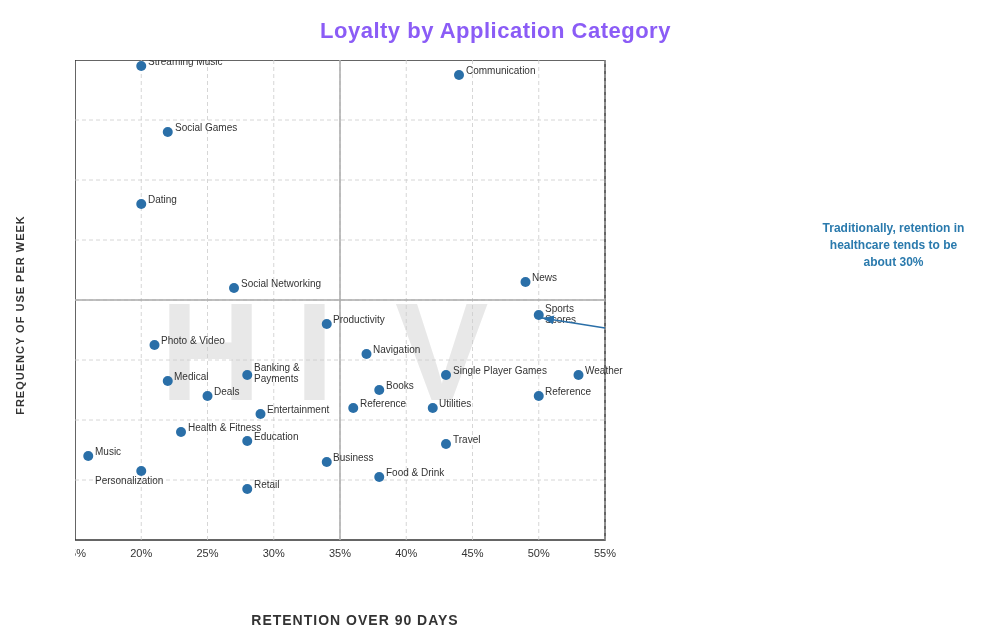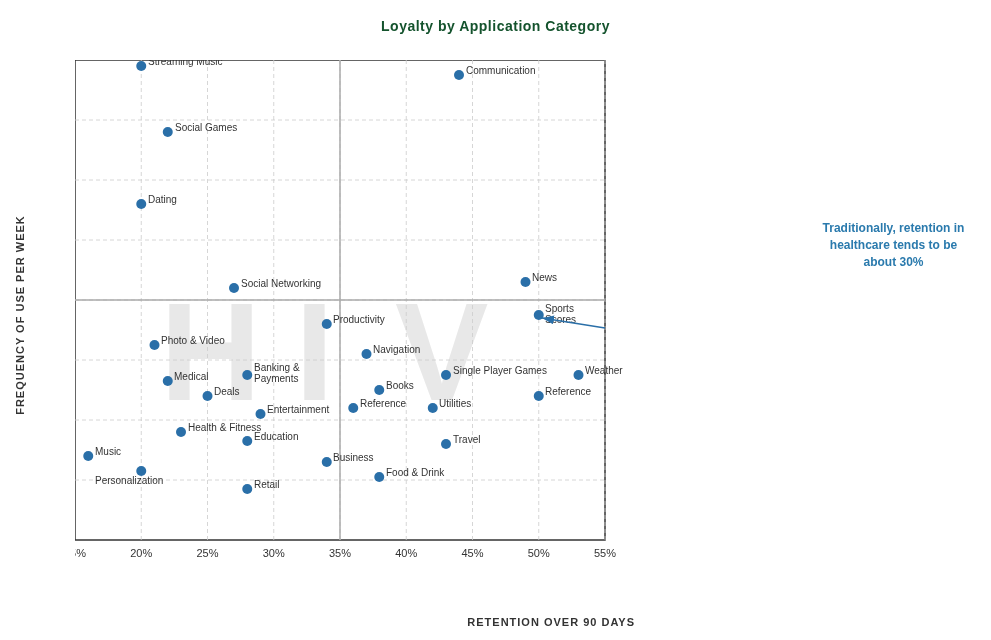--- a/index.html
+++ b/index.html
@@ -10,24 +10,24 @@
       font-family: Arial, sans-serif;
       overflow: hidden;
     }
     .chart-container {
       position: relative;
       width: 991px;
       height: 640px;
     }
     .chart-title {
       text-align: center;
-      font-size: 14px;
+      font-size: 22px;
       font-weight: bold;
       padding-top: 18px;
-      color: #14532d;
+      color: #8b5cf6;
       letter-spacing: 0.5px;
     }
     .chart-area {
       position: absolute;
       left: 75px;
       top: 60px;
       width: 560px;
       height: 510px;
     }
     
@@ -53,22 +53,22 @@
       font-weight: bold;
       letter-spacing: 1px;
       color: #333;
       text-transform: uppercase;
     }
     .x-axis-label {
       position: absolute;
       left: 75px;
       bottom: 12px;
       width: 560px;
-      text-align: right;
-      font-size: 11px;
+      text-align: center;
+      font-size: 14px;
       font-weight: bold;
       letter-spacing: 1px;
       color: #333;
       text-transform: uppercase;
     }
     .annotation-box {
       position: absolute;
       right: 20px;
       top: 220px;
       width: 155px;

